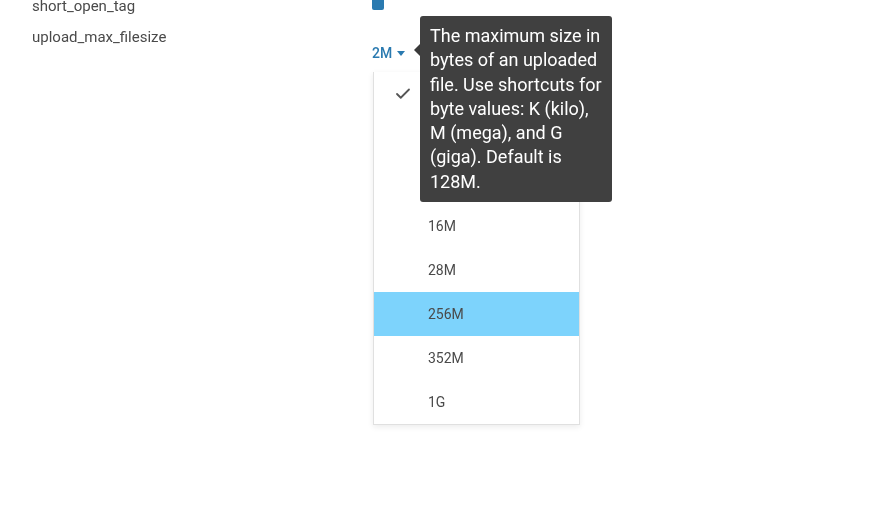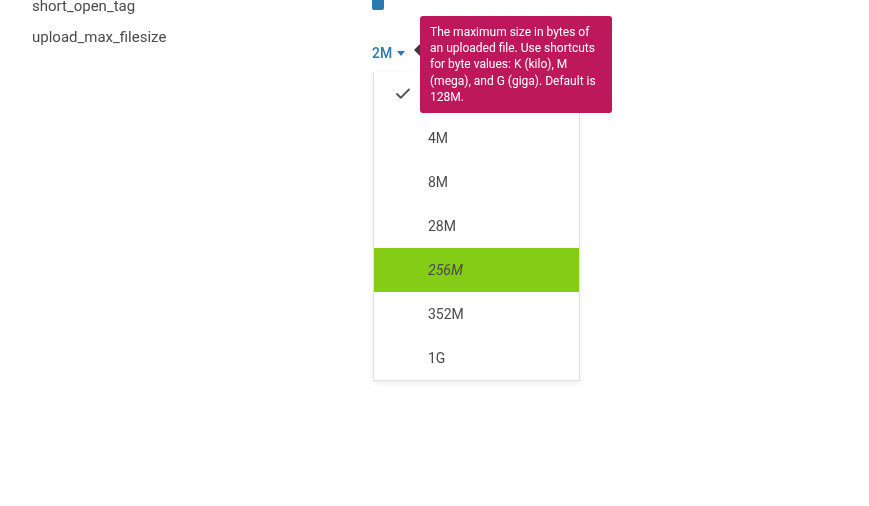--- a/index.html
+++ b/index.html
@@ -59,23 +59,23 @@
       height: 0;
       border-left: 4px solid transparent;
       border-right: 4px solid transparent;
       border-top: 5px solid #2a7ab0;
     }
     .tooltip {
       position: absolute;
       left: 420px;
       top: 16px;
       width: 192px;
-      background: #be185d;
+      background: #404040;
       color: #ffffff;
-      font-size: 12px;
+      font-size: 18px;
       line-height: 1.35;
       padding: 8px 10px;
       border-radius: 3px;
       z-index: 5;
     }
     .tooltip::before {
       content: "";
       position: absolute;
       left: -6px;
       top: 28px;
@@ -100,22 +100,21 @@
       position: relative;
       height: 44px;
       display: flex;
       align-items: center;
       padding-left: 54px;
       font-size: 14px;
       color: #4a4a4a;
       cursor: pointer;
     }
     .dropdown-item.hover {
-      background: #84cc16;
-      font-style: italic;
+      background: #7dd3fc;
     }
     .check-icon {
       position: absolute;
       left: 20px;
       top: 50%;
       transform: translateY(-50%);
       width: 18px;
       height: 18px;
       color: #555;
     }
@@ -147,20 +146,23 @@
       </svg>
       <span>2M</span>
     </div>
     <div class="dropdown-item">
       <span>4M</span>
     </div>
     <div class="dropdown-item">
       <span>8M</span>
     </div>
     <div class="dropdown-item">
+      <span>16M</span>
+    </div>
+    <div class="dropdown-item">
       <span>28M</span>
     </div>
     <div class="dropdown-item hover">
       <span>256M</span>
     </div>
     <div class="dropdown-item">
       <span>352M</span>
     </div>
     <div class="dropdown-item">
       <span>1G</span>

